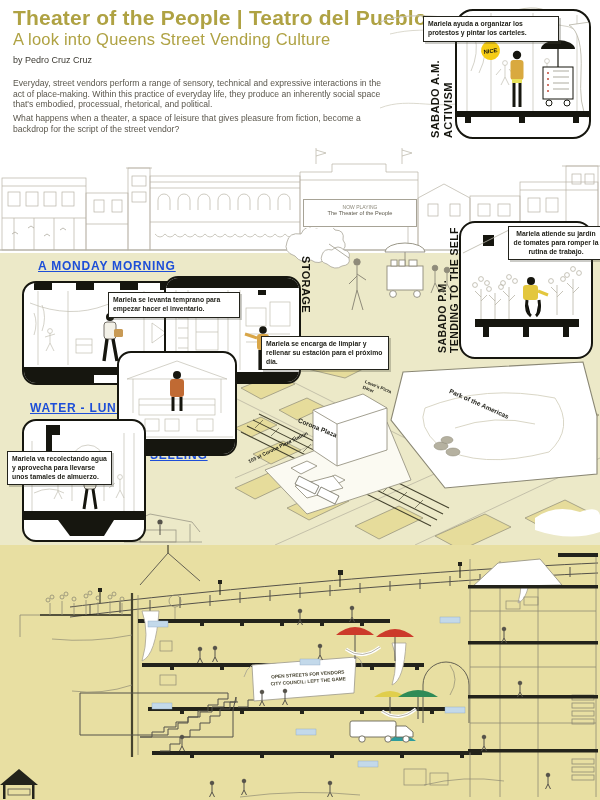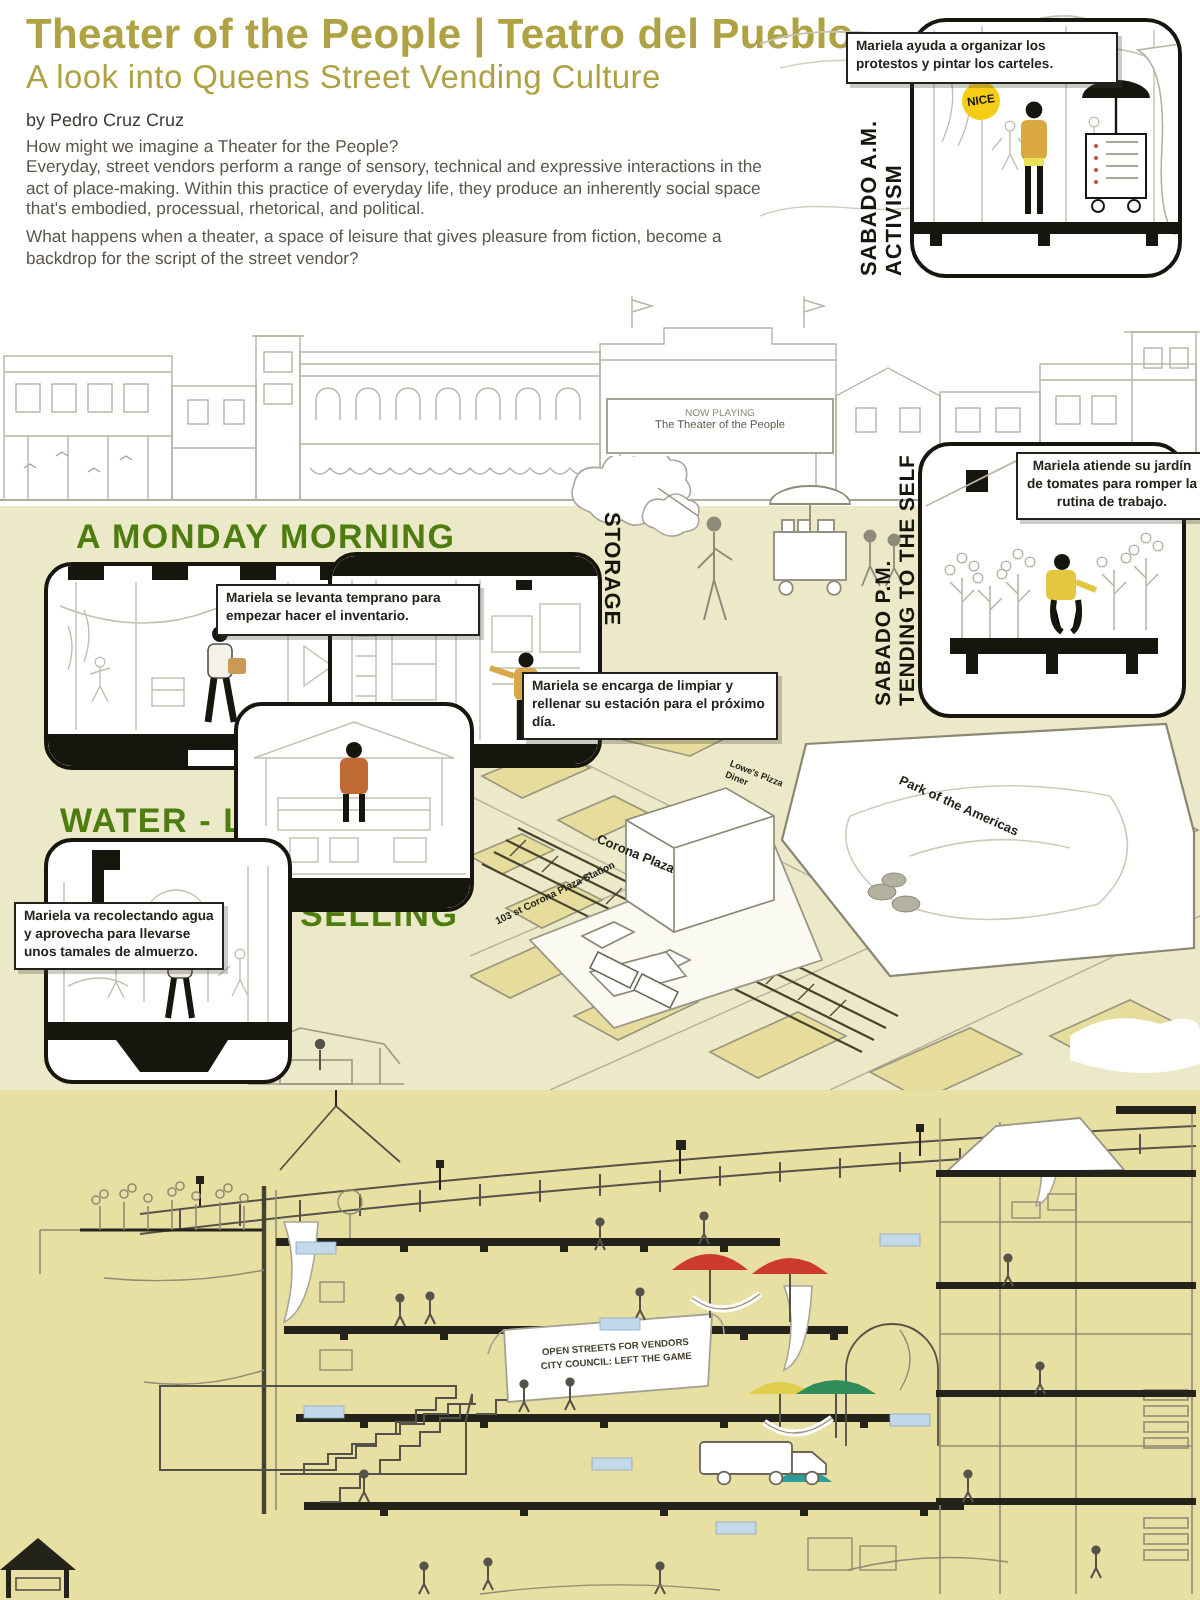--- a/index.html
+++ b/index.html
@@ -7,21 +7,21 @@
           font-family:"Liberation Sans",sans-serif;}
   .abs{position:absolute;}
   .band-mid{left:0;top:253px;width:600px;height:292px;background:#ECE9C8;}
   .band-bottom{left:0;top:545px;width:600px;height:255px;background:#E8DFA2;}
   .title{color:#AFA243;font-weight:bold;font-size:21px;letter-spacing:.2px;white-space:nowrap;}
   .subtitle{color:#AFA243;font-size:16.5px;letter-spacing:.2px;white-space:nowrap;}
   .byline{font-size:9px;font-weight:normal;color:#3c3a33;}
   .bodytxt{font-size:8.6px;color:#5a564c;line-height:1.25;}
   .note{position:absolute;background:#fff;border:1px solid #23231c;box-shadow:2px 2px 0 rgba(70,70,55,.28);
         font-size:6.8px;font-weight:bold;color:#23231c;padding:3px 4px;line-height:1.3;z-index:6;}
-  .heading{position:absolute;font-size:17px;font-weight:bold;color:#4d7c0f;letter-spacing:.8px;white-space:nowrap;}
+  .heading{position:absolute;font-size:12px;font-weight:bold;color:#1d4ed8;letter-spacing:.8px;white-space:nowrap;text-decoration:underline;}
   .vlabel{position:absolute;font-size:11px;font-weight:bold;color:#16160f;letter-spacing:.4px;line-height:1.15;}
   .vert-up{writing-mode:vertical-rl;transform:rotate(180deg);}
   .vert-down{writing-mode:vertical-rl;}
   .vlabel span{display:block;}
   .vig{position:absolute;background:#fff;border:2.5px solid #16160f;border-radius:14px;overflow:hidden;z-index:3;}
   .maplabel{position:absolute;font-weight:bold;color:#23231c;white-space:nowrap;z-index:5;}
   .marquee{position:absolute;left:303px;top:199px;width:112px;height:26px;background:#fff;border:1px solid #a7a396;
            text-align:center;z-index:2;}
   .marquee .l1{font-size:5px;color:#8c887a;margin-top:4px;}
   .marquee .l2{font-size:5.6px;color:#5f5b4e;}
@@ -33,21 +33,20 @@
   svg{display:block;}
 </style>
 </head>
 <body>
 
 <div id="poster">
 
   <div class="abs subtitle" style="left:13px;top:30px;">A look into Queens Street Vending Culture</div>
   <div class="abs title" style="left:13px;top:6px;">Theater of the People | Teatro del Pueblo</div>
   <div class="abs byline" style="left:13px;top:55px;">by Pedro Cruz Cruz</div>
-  <div class="abs bodytxt" style="left:13px;top:68px;width:372px;">How might we imagine a Theater for the People?</div>
   <div class="abs bodytxt" style="left:13px;top:113px;width:372px;">What happens when a theater, a space of leisure that gives pleasure from fiction, become a backdrop for the script of the street vendor?</div>
   <div class="abs bodytxt" style="left:13px;top:78px;width:372px;">Everyday, street vendors perform a range of sensory, technical and expressive interactions in the act of place-making. Within this practice of everyday life, they produce an inherently social space that's embodied, processual, rhetorical, and political.</div>
 
   <svg class="abs" style="left:380px;top:0px;" width="220" height="130">
     <path d="M0,22 C40,6 90,28 130,12 C150,5 165,8 172,14" fill="none" stroke="#c6c3b4" stroke-width="1"></path>
     <path d="M10,34 C50,24 85,38 120,26" fill="none" stroke="#d2cfc2" stroke-width=".8"></path>
     <path d="M0,108 C30,96 60,112 92,100" fill="none" stroke="#d2cfc2" stroke-width=".8"></path>
   </svg>
 
   <svg class="abs" style="left:0;top:138px;" width="600" height="115">

